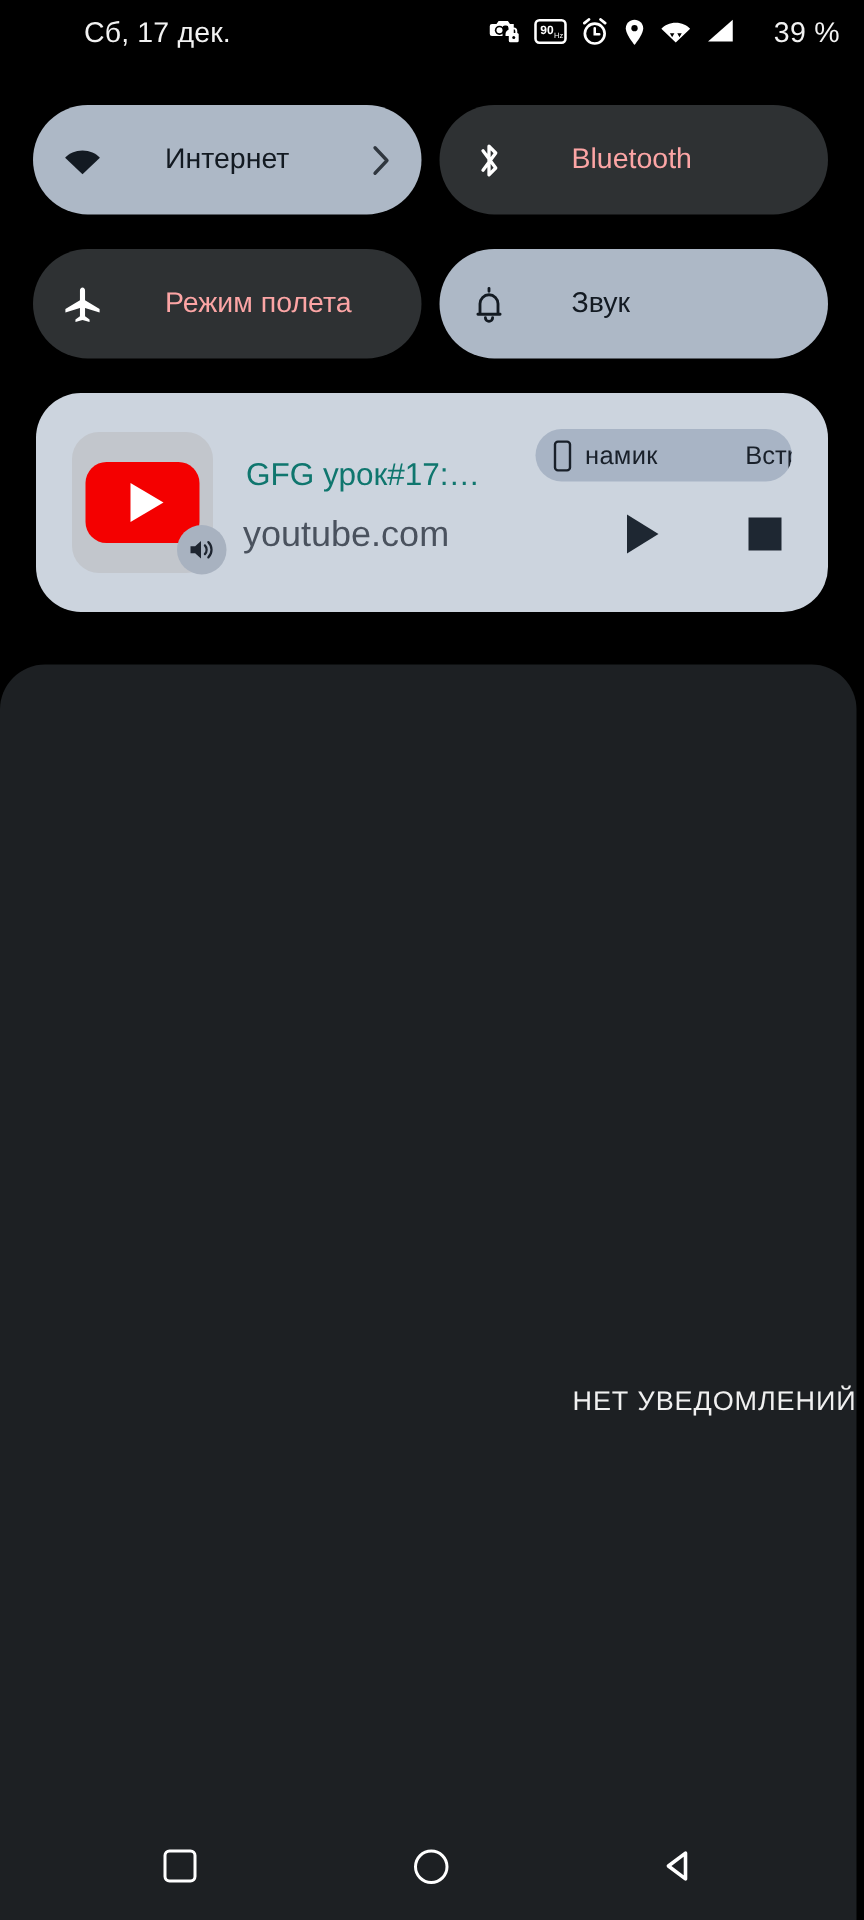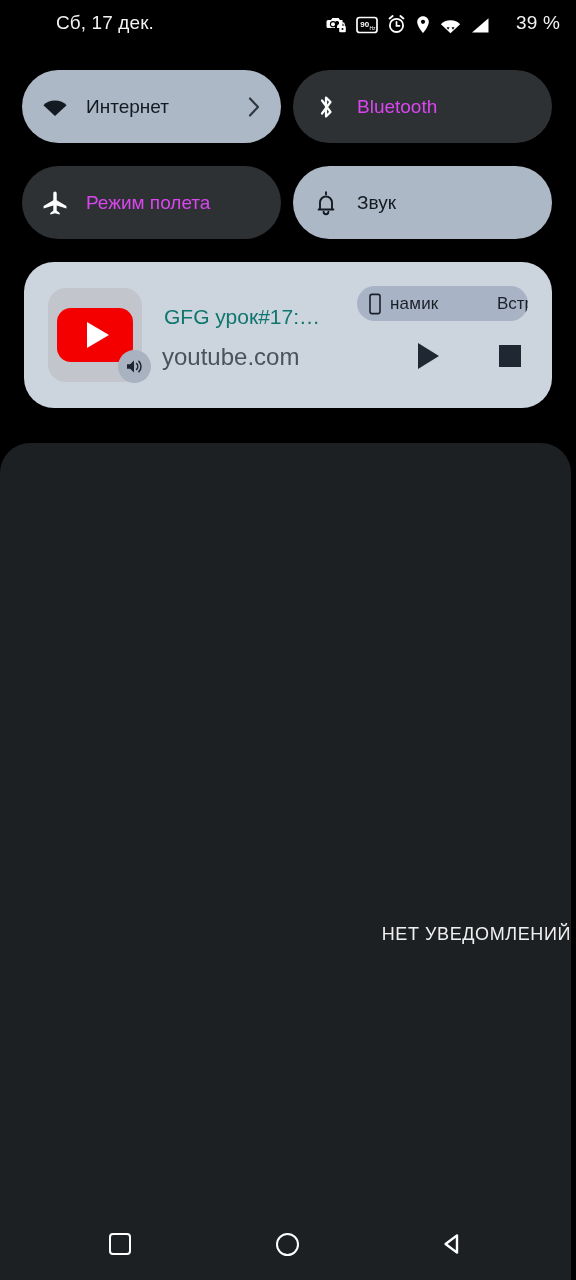--- a/index.html
+++ b/index.html
@@ -10,39 +10,39 @@
     overflow:hidden;
   }
   .screen { position:relative; width:576px; height:1280px; background:#000; }
 
   
   .statusbar {
     position:absolute; left:0; top:0; width:576px; height:46px;
     display:flex; align-items:center; color:#fff;
   }
   .sb-date { margin-left:56px; font-size:19px; letter-spacing:.1px; color:#f2f2f2; }
-  .sb-icons { margin-left:auto; margin-right:16px; display:flex; align-items:flex-end; gap:9px; }
+  .sb-icons { margin-left:auto; margin-right:16px; display:flex; align-items:flex-start; gap:9px; }
   .sb-icons svg { display:block; }
   .sb-batt { font-size:19px; color:#f2f2f2; margin-left:17px; letter-spacing:.2px; }
 
   
   .qs { position:absolute; left:22px; top:70px; width:532px; }
   .qs-row { display:flex; gap:12px; margin-bottom:23px; }
   .tile {
     width:259px; height:73px; border-radius:40px;
     display:flex; align-items:center; padding:0 20px;
-    cursor:pointer; user-select:none;
+    cursor:pointer; user-select:none;gap:24px;
   }
   .tile.on  { background:#adb8c6; color:#11161d; }
   .tile.off { background:#2e3133; color:#ffffff; }
   .tile-ico { width:26px; height:26px; display:flex; align-items:center; justify-content:center; flex:0 0 auto; }
   .tile-ico svg { display:block; }
   .tile-label { font-size:19px; margin-left:18px; white-space:nowrap; }
   .tile.on .tile-label { color:#131a22; }
-  .tile.off .tile-label { color:#d946ef; font-weight:normal; }
+  .tile.off .tile-label { color:#fca5a5; font-weight:normal; }
   .tile-chev { margin-left:auto; display:flex; align-items:center; }
 
   
   .media {
     position:absolute; left:24px; top:262px; width:528px; height:146px;
     background:#ccd4de; border-radius:30px; overflow:hidden;
   }
   .media-art {
     position:absolute; left:24px; top:26px; width:94px; height:94px;
     background:#c2c6cc; border-radius:18px;

